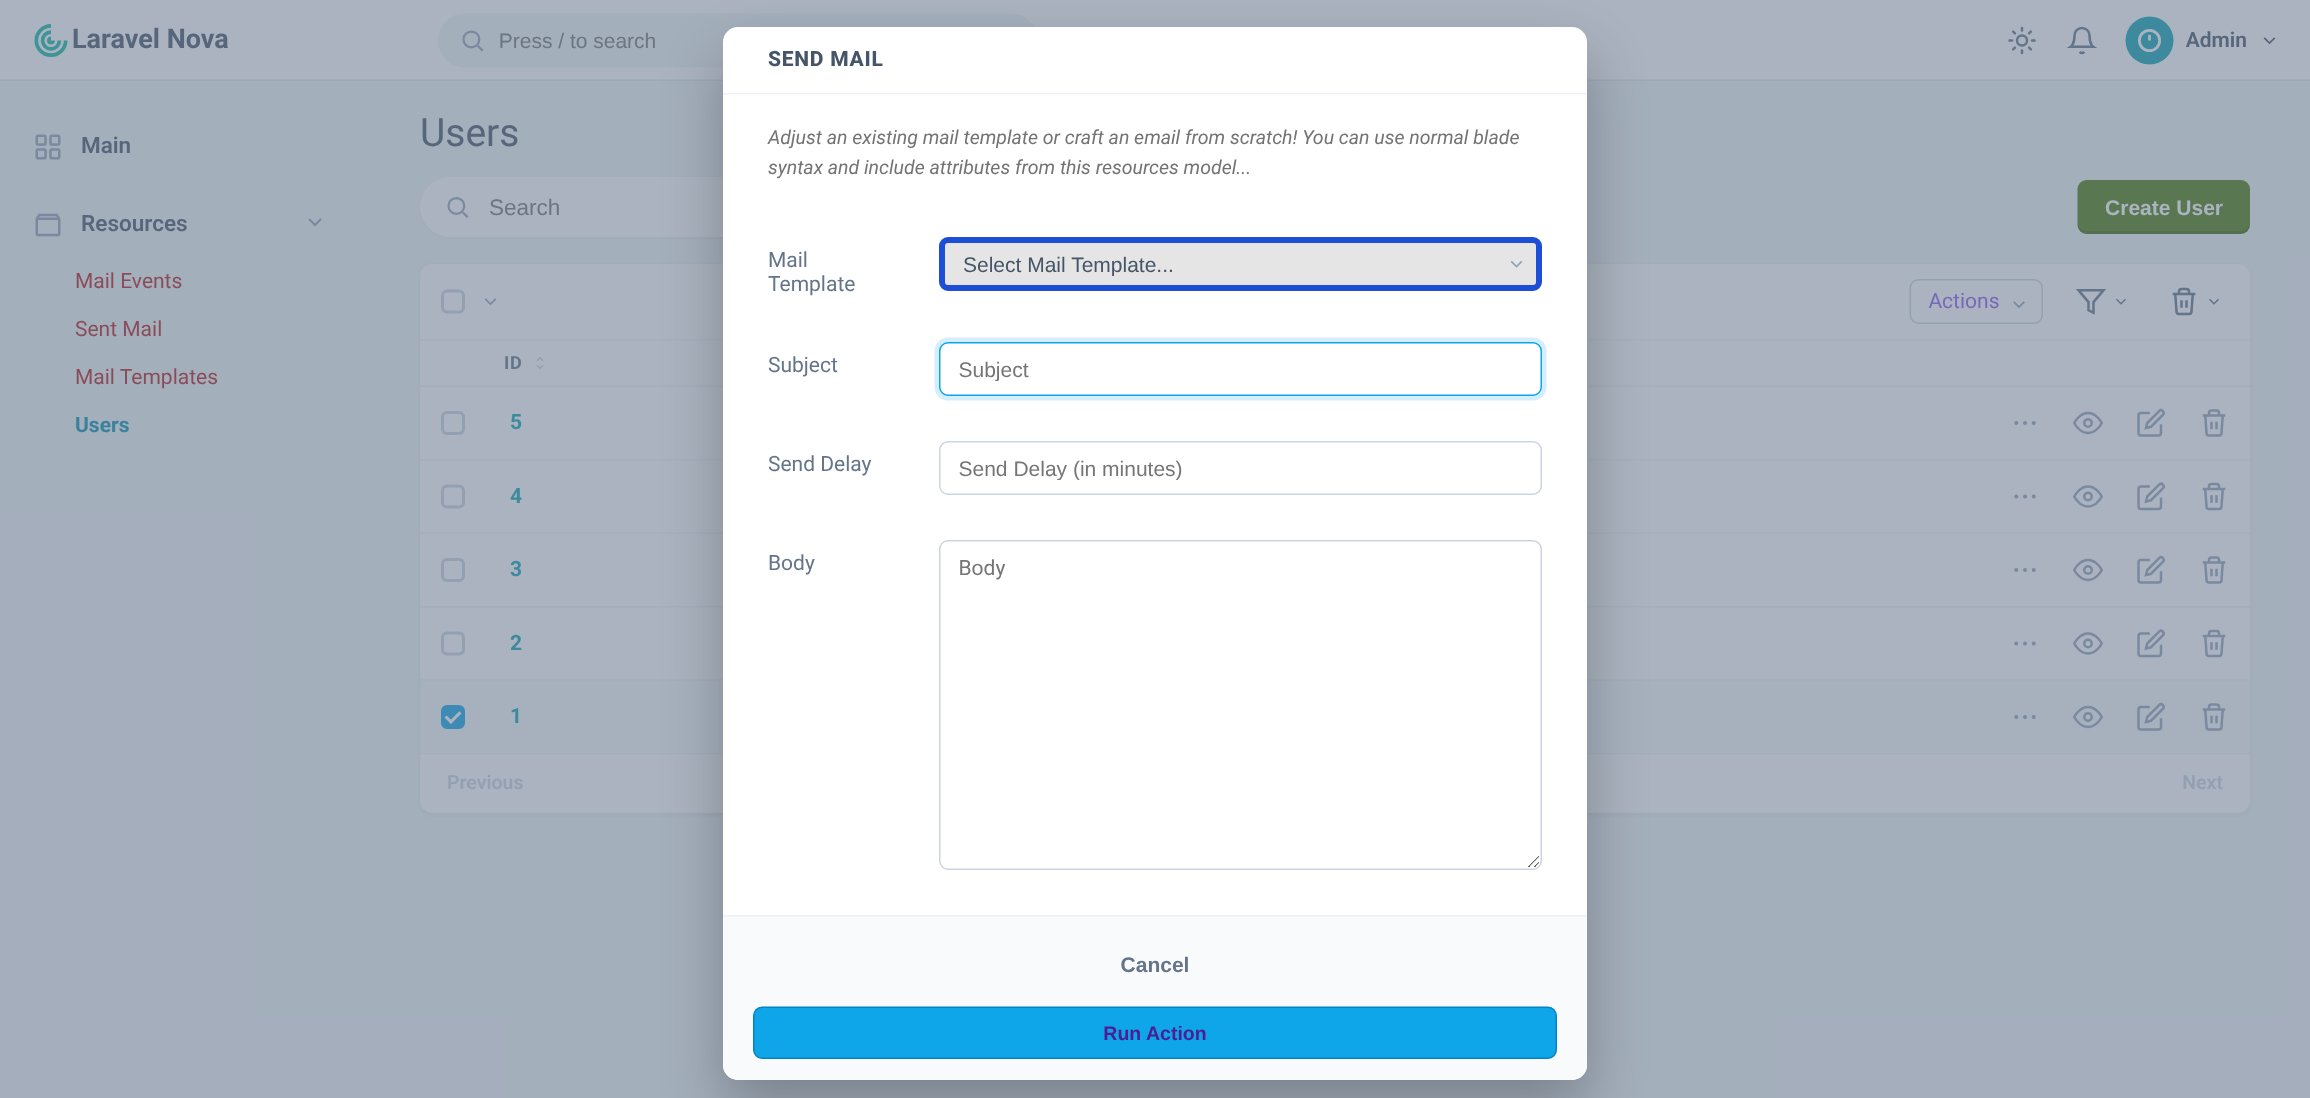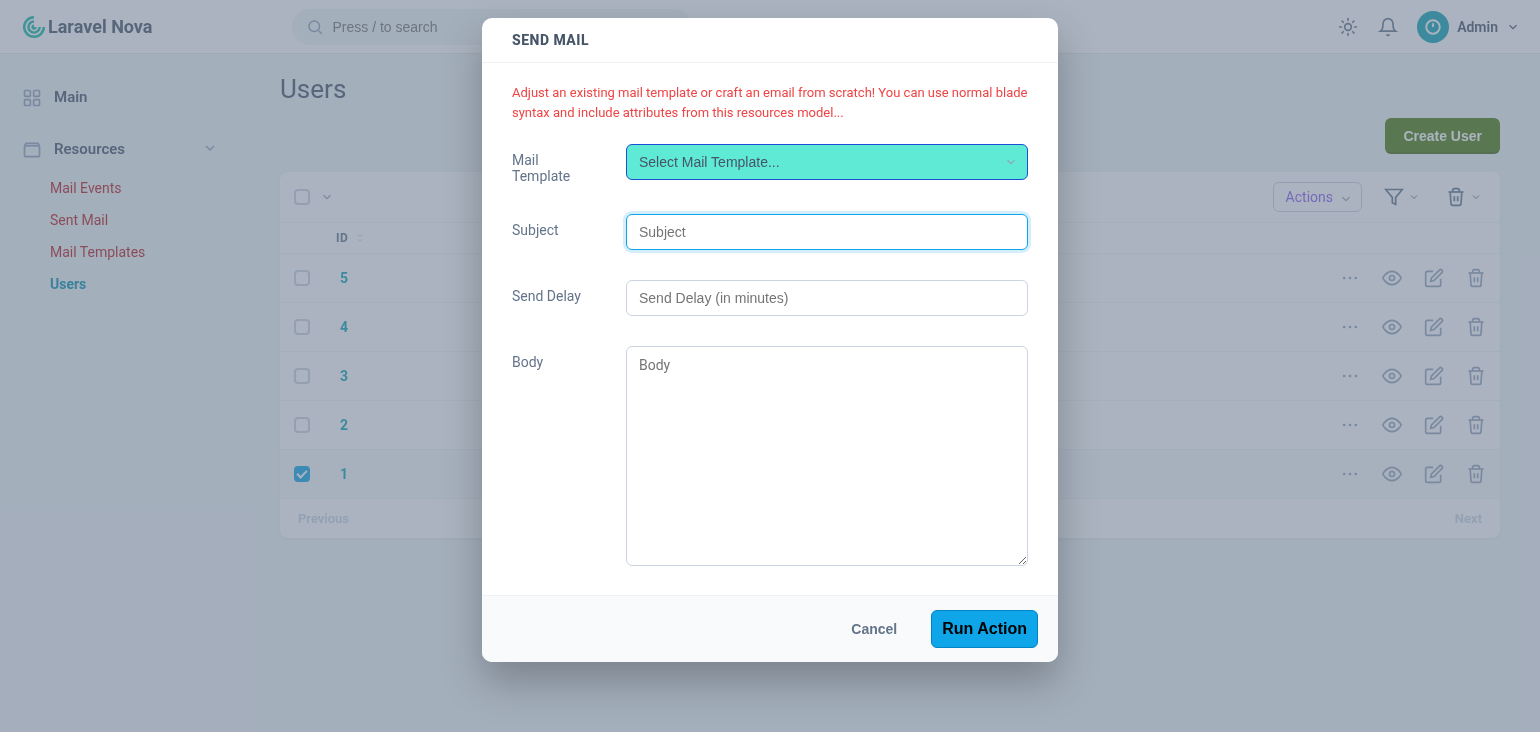--- a/index.html
+++ b/index.html
@@ -120,49 +120,49 @@
   .modal {
     width: 576px; background:#fff; border-radius:10px; overflow:hidden;
     box-shadow: 0 20px 40px rgba(0,0,0,.25);
     display:flex; flex-direction:column;
   }
   .modal-header {
     padding: 14px 30px; border-bottom:1px solid #eef2f6;
     font-weight:800; font-size:14px; letter-spacing:.5px; color:#475569;
   }
   .modal-body { padding: 20px 30px 26px 30px; }
-  .modal-desc { color:#ef4444; font-size:13px; line-height:1.5; margin-bottom: 22px; }
+  .modal-desc { font-style:italic; color:#737373; font-size:13px; line-height:1.5; margin-bottom: 36px; }
   .form-row { display:flex; gap: 34px; margin-bottom: 30px; align-items:flex-start; }
   .form-row .lbl { width: 80px; flex:none; color:#64748b; font-size:14px; padding-top:8px; }
   .form-row .ctrl { flex:1; }
   .form-select {
-    width:100%; height:36px; border:1px solid #1d4ed8; border-radius:6px;
-    padding: 0 30px 0 12px; font-size:14px; color:#475569; background:#5eead4; appearance:none;
+    width:100%; height:36px; border:4px solid #1d4ed8; border-radius:6px;
+    padding: 0 30px 0 12px; font-size:14px; color:#475569; background:#e5e5e5; appearance:none;
     position:relative;
   }
   .select-wrap { position:relative; }
   .select-wrap .cv { position:absolute; right:10px; top:11px; color:#94a3b8; pointer-events:none; }
   .form-input {
     width:100%; height:36px; border:1px solid #cbd5e1; border-radius:6px;
     padding: 0 12px; font-size:14px; color:#475569; background:#fff;
   }
   .form-input.focused { border-color:#0ea5e9; box-shadow:0 0 0 3px rgba(14,165,233,.18); outline:none; }
   .form-textarea {
     width:100%; height:220px; border:1px solid #cbd5e1; border-radius:6px;
     padding: 10px 12px; font-size:14px; color:#475569; background:#fff; resize:both;
     font-family:inherit;
   }
   .modal-footer {
     background:#f8fafc; border-top:1px solid #eef2f6;
-    padding: 14px 20px; display:flex; justify-content:flex-end; gap:20px;
+    padding: 14px 20px; display:flex; justify-content:flex-end; gap:10px;flex-direction:column;
   }
   .btn-ghost { background:transparent; border:none; color:#64748b; font-weight:700; padding:10px 14px; cursor:pointer; font-size:14px; }
   .btn-run {
-    background:#0ea5e9; color:#000000; border:1px solid #0284c7; padding:9px 10px;
-    border-radius:6px; font-weight:700; font-size:16px; cursor:pointer;
+    background:#0ea5e9; color:#4c1d95; border:1px solid #0284c7; padding:9px 10px;
+    border-radius:6px; font-weight:700; font-size:13px; cursor:pointer;
   }
   svg { display:block; }
 </style>
 </head>
 <body>
 
 <div class="header">
   <div class="brand">
     <span>
       <svg viewBox="0 0 40 40" width="28" height="28" fill="none" stroke="#14b8a6" stroke-width="3.5">
@@ -261,20 +261,29 @@
         <a>Mail Templates</a>
         <a class="active">Users</a>
       </div>
     </div>
   </aside>
 
   <main class="main">
     <h1 class="page-title">Users</h1>
 
     <div class="toolbar">
+      <div class="resource-search">
+        <span class="si">
+          <svg width="18" height="18" viewBox="0 0 24 24" fill="none" stroke="currentColor" stroke-width="2">
+              <circle cx="11" cy="11" r="7"></circle>
+              <line x1="21" y1="21" x2="16.65" y2="16.65"></line>
+            </svg>
+        </span>
+        <input type="text" placeholder="Search" style="">
+      </div>
       <button class="btn-primary">Create User</button>
     </div>
 
     <div class="card">
       <div class="table-head-tools">
         <span class="chk"></span>
         <span style="color:#94a3b8;">
           <svg width="14" height="14" viewBox="0 0 24 24" fill="none" stroke="currentColor" stroke-width="2">
               <polyline points="6 9 12 15 18 9"></polyline>
             </svg>

